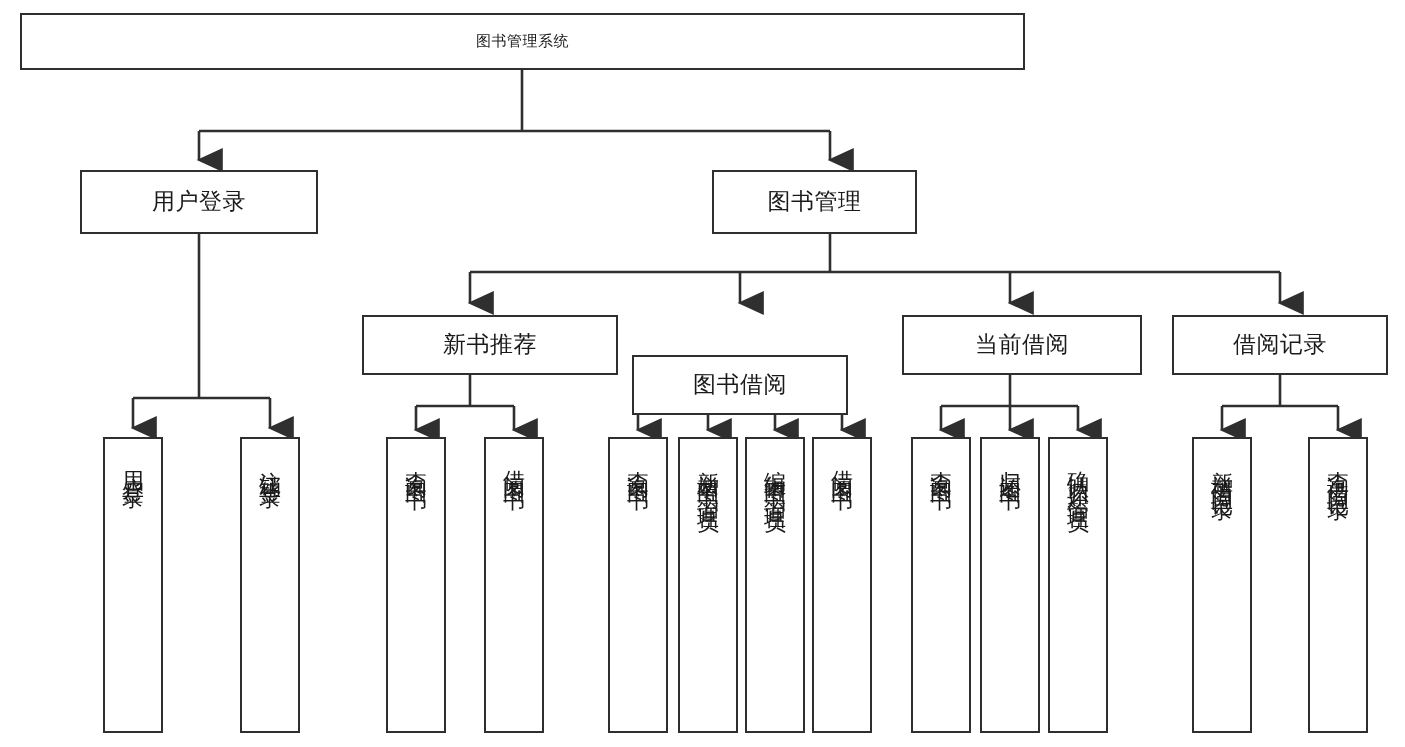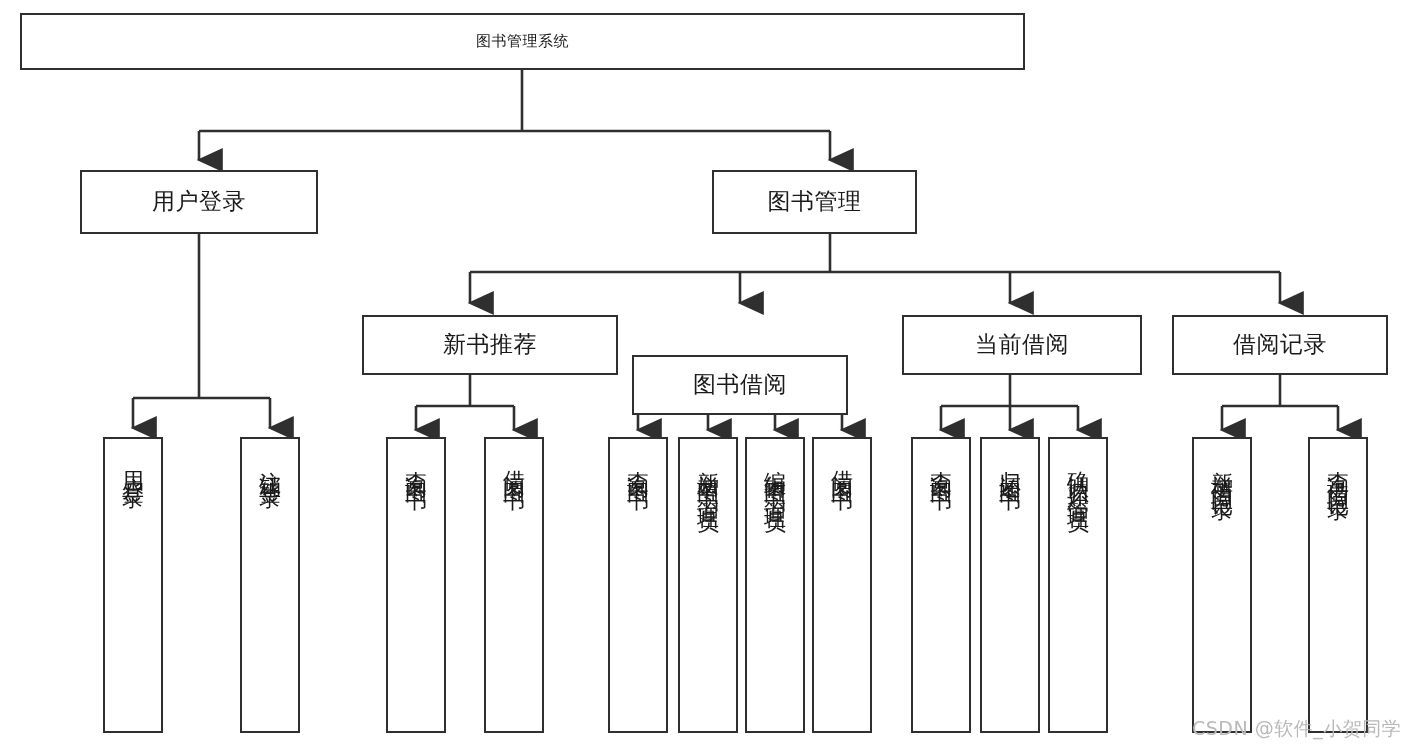--- a/index.html
+++ b/index.html
@@ -189,15 +189,14 @@
     <span class="node-label">确认归还（管理员）</span>
   </div>
 
   <div class="node vert" style="left:1192px; top:437px; width:60px; height:296px;">
     <span class="node-label">新增借阅记录</span>
   </div>
   <div class="node vert" style="left:1308px; top:437px; width:60px; height:296px;">
     <span class="node-label">查询借阅记录</span>
   </div>
 
-  <div class="watermark" style="left:1192px; top:716px;">CSDN @软件_小贺同学</div>
 
 </div>
 
 </body></html>

